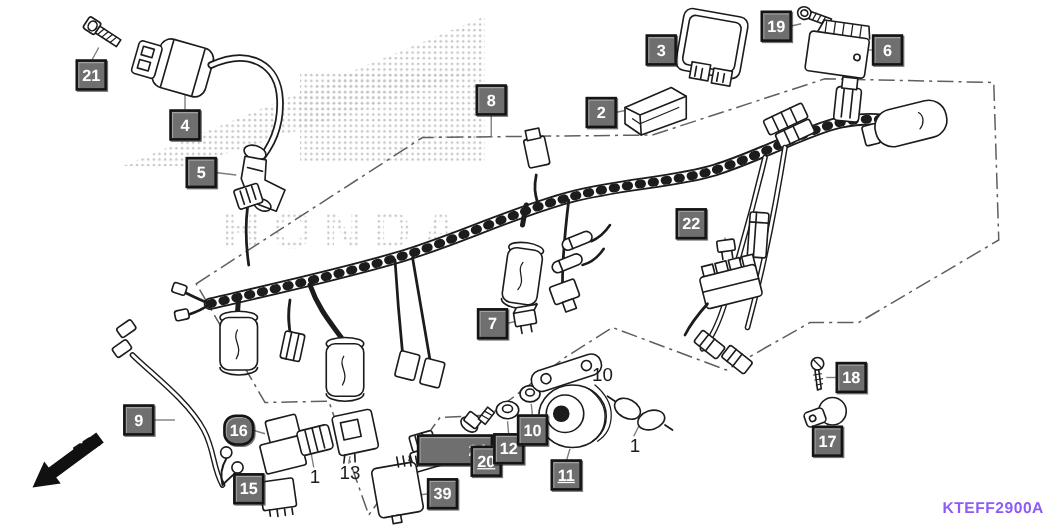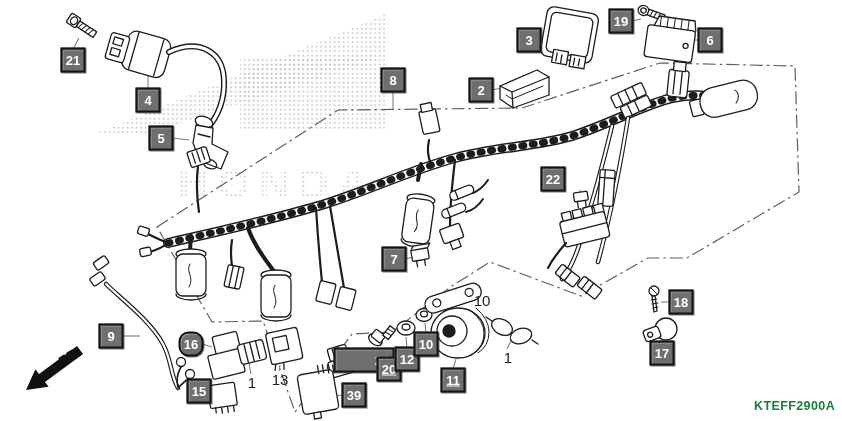--- a/index.html
+++ b/index.html
@@ -18,21 +18,21 @@
     width:21px;height:21px;
     background:var(--callout-bg,#6f6f6f);
     border:2px solid var(--callout-border,#141414);
     box-shadow:inset 1px 1px 0 rgba(255,255,255,.35), 1px 1px 0 rgba(0,0,0,.55);
     color:var(--callout-text,#fff);
     font-size:13px;font-weight:bold;
   }
   .callout.plain{font-size:15px;color:#1c1c1c;}
   .part-code{
     position:absolute;left:754px;top:399px;
-    font-size:12.5px;letter-spacing:.4px;color:#15803d;font-weight:bold;
+    font-size:12.5px;letter-spacing:.4px;color:#8b5cf6;font-weight:bold;
   }
 </style>
 </head>
 <body>
 
 <div class="stage" style="--callout-bg: #6f6f6f; --callout-border: #141414; --callout-text: #ffffff;">
 
 <svg width="842" height="421" viewBox="0 0 842 421">
   <defs>
     <pattern id="dots" width="4.5" height="4.5" patternUnits="userSpaceOnUse">

